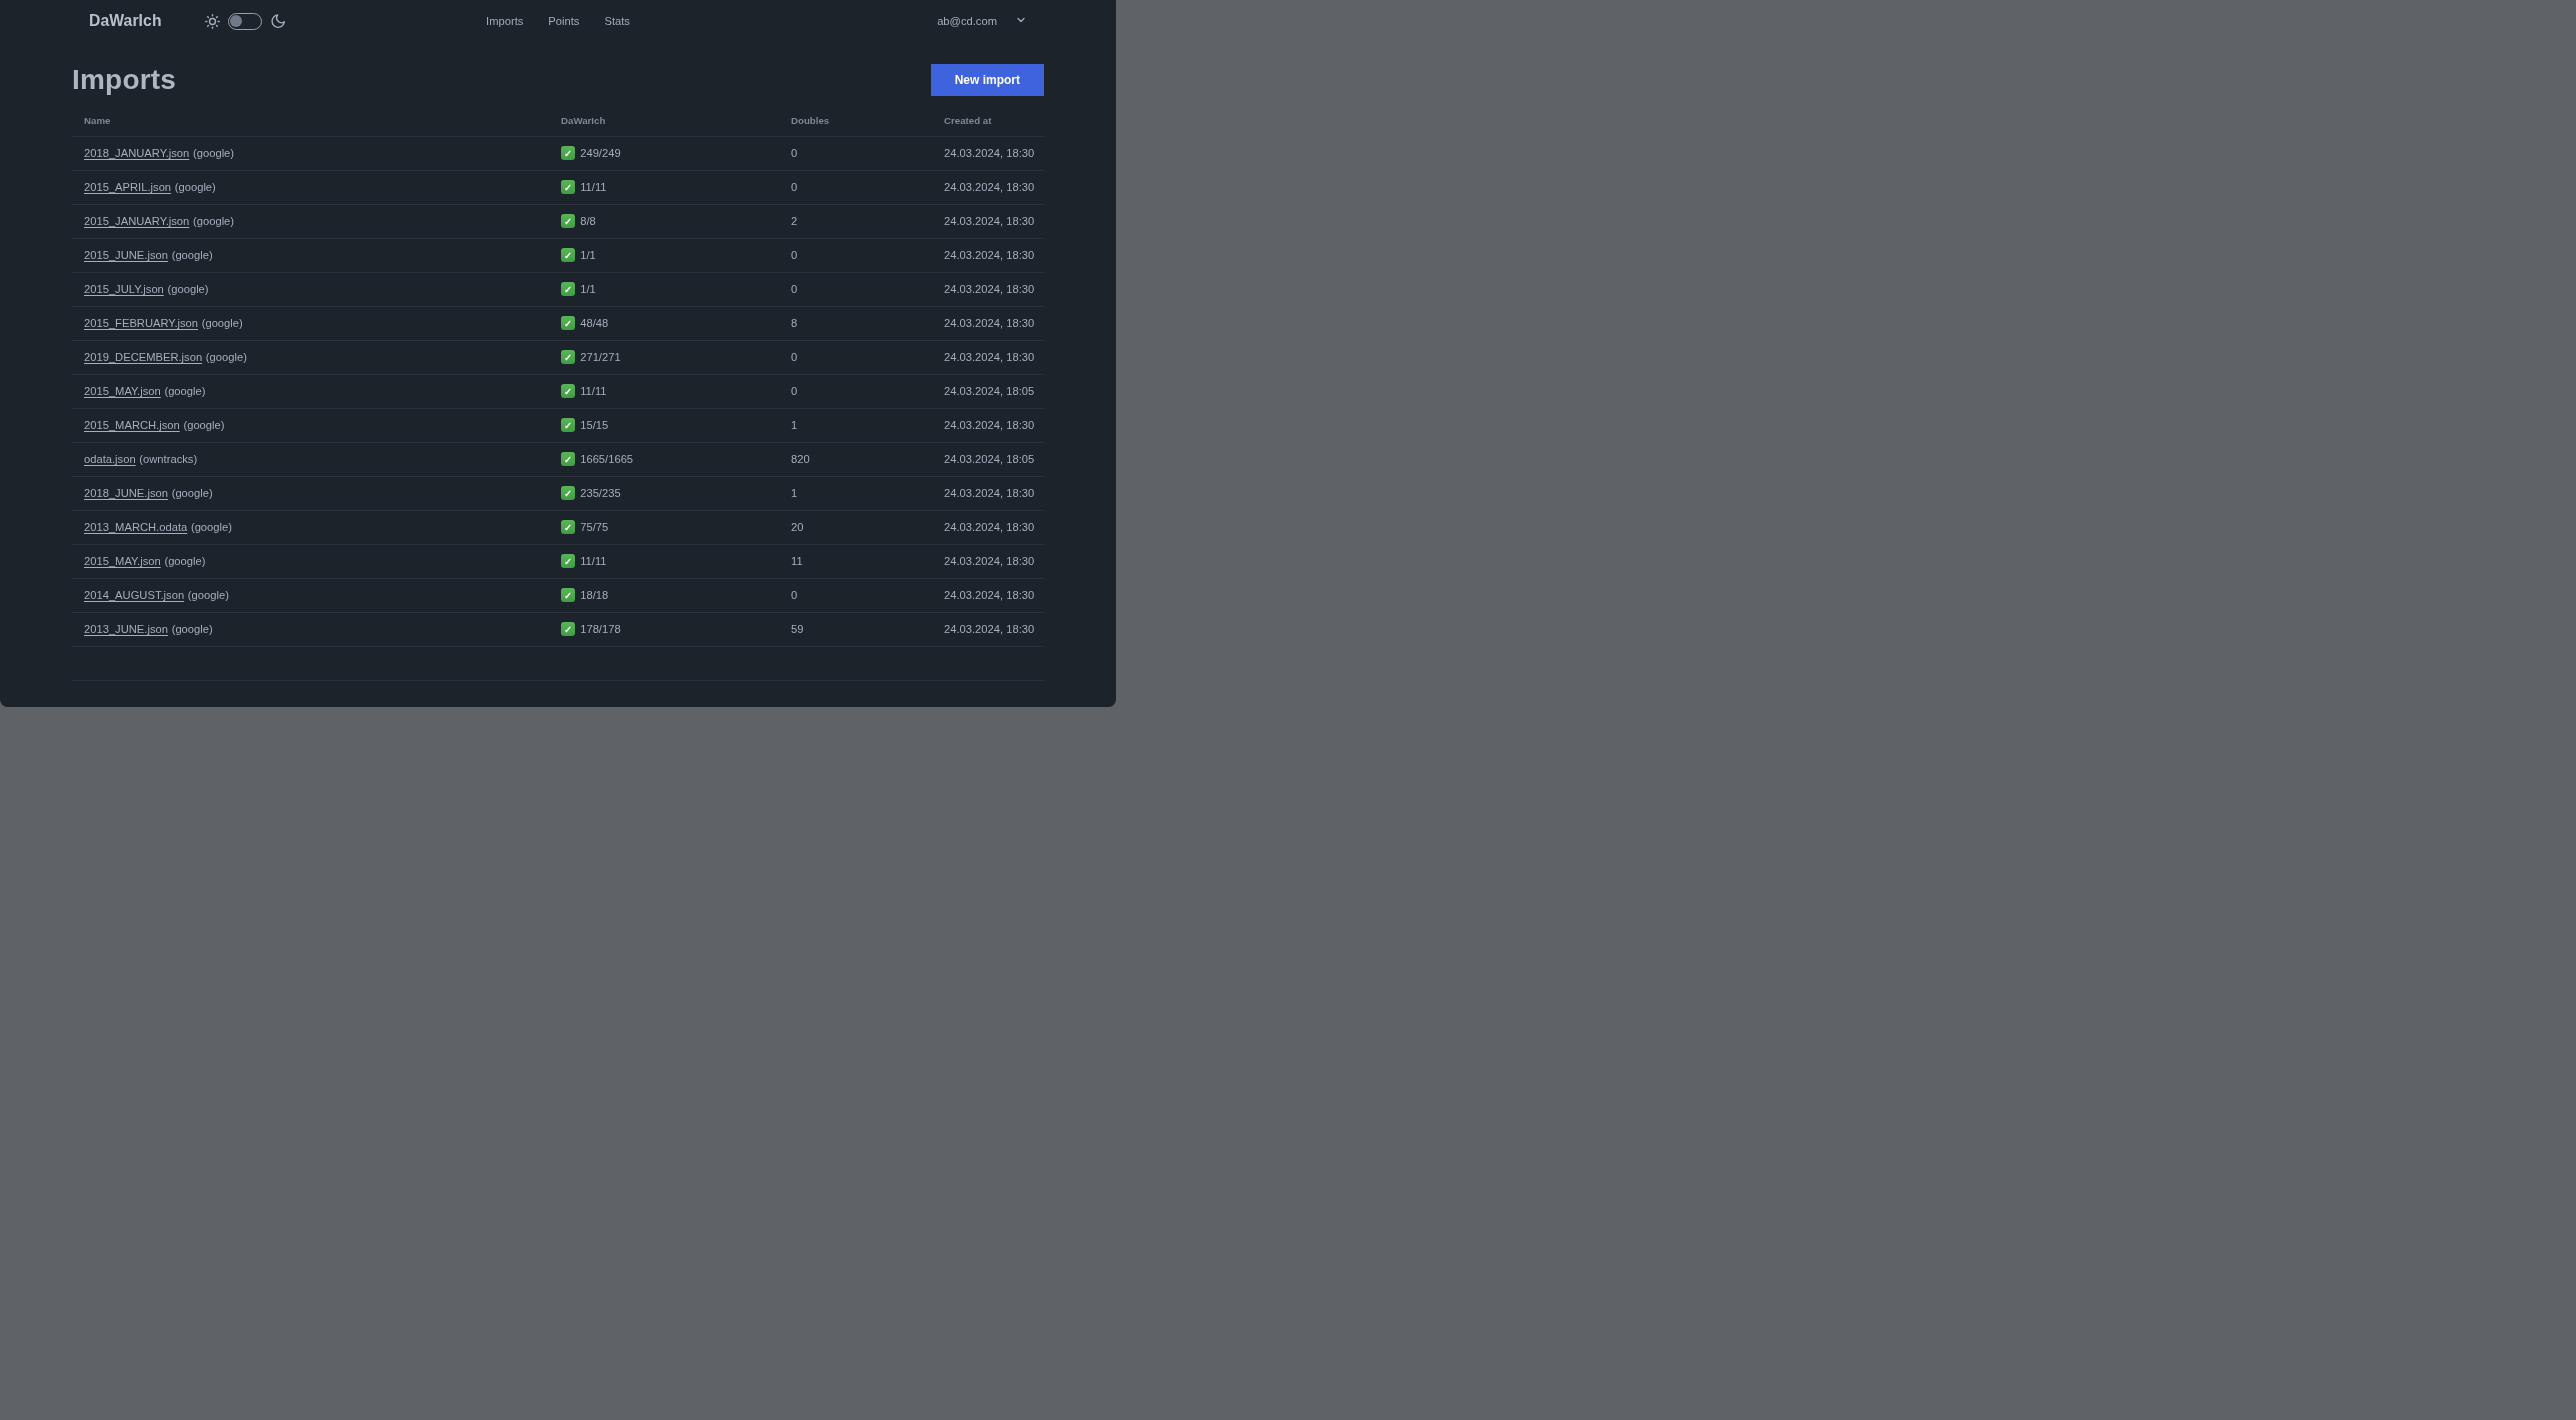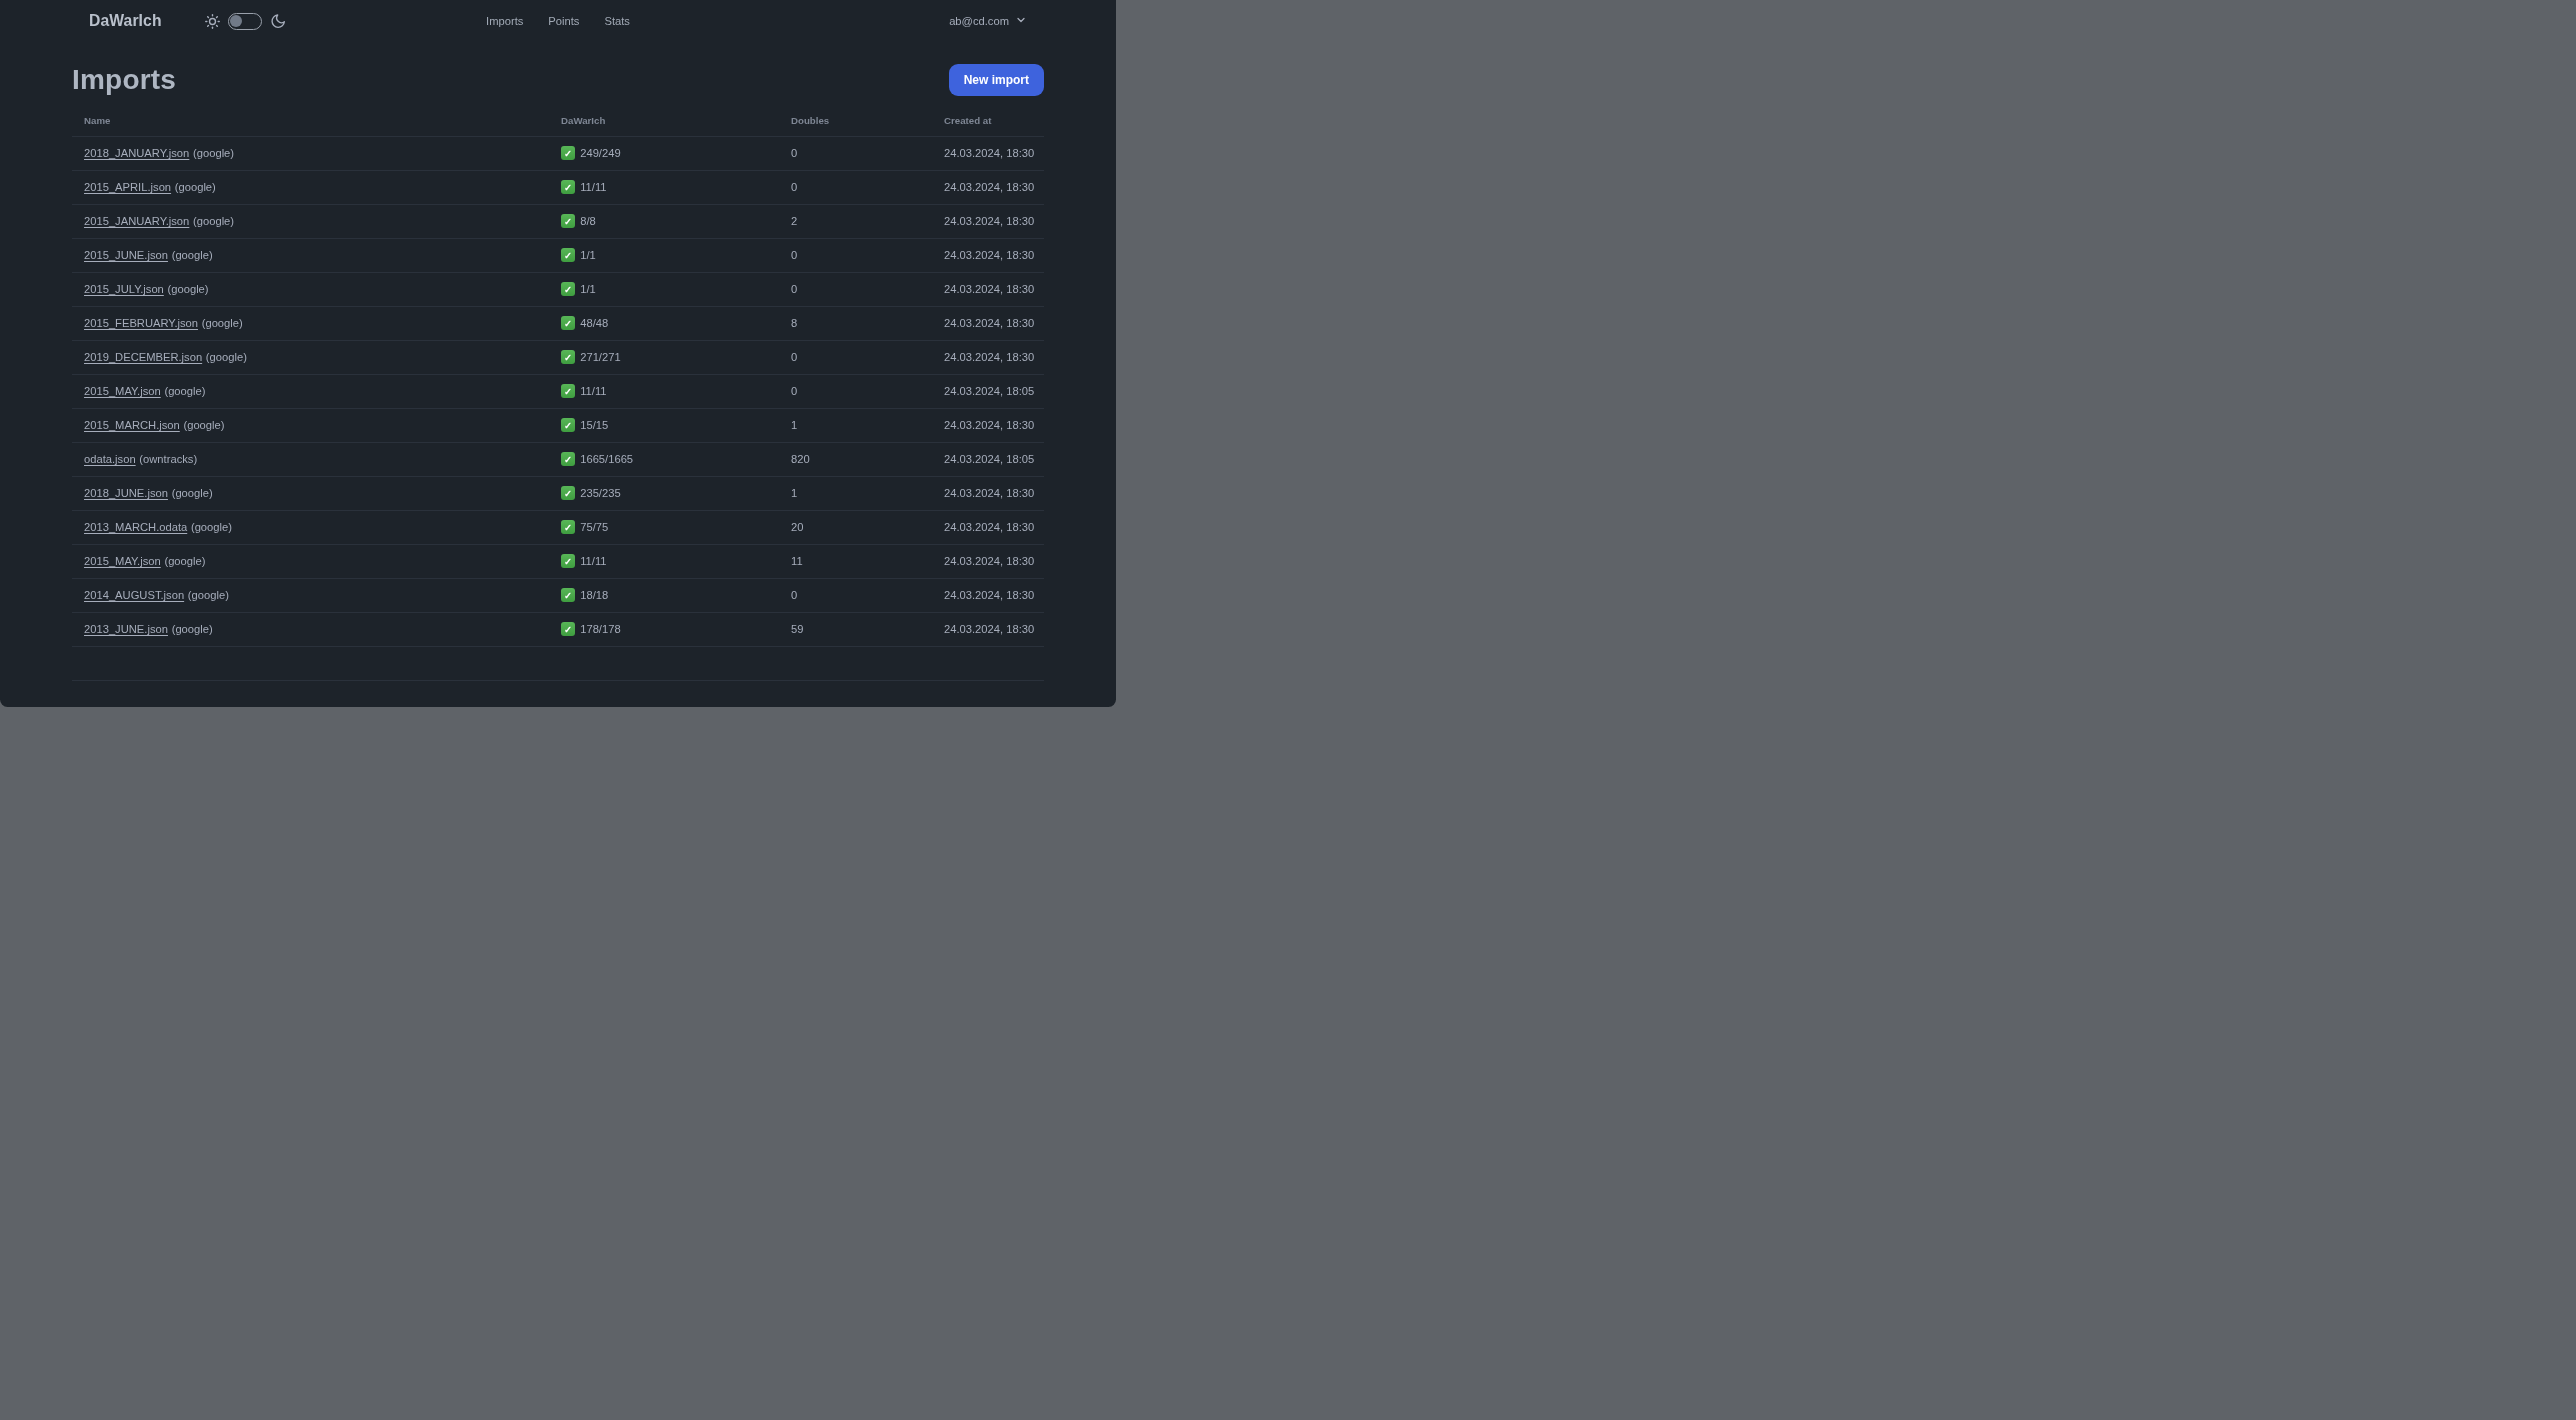--- a/index.html
+++ b/index.html
@@ -37,35 +37,35 @@
     padding: 0.7px; background: transparent; cursor: pointer;
   }
   .knob { width: 12px; height: 12px; border-radius: 50%; background: #717a88; margin-left: 0.7px; }
   .h-center {
     position: absolute; left: 50%; top: 0; transform: translateX(-50%);
     height: 100%; display: flex; align-items: center; gap: 25px;
   }
   .nav-link { color: #a2aab6; font-size: 11.2px; text-decoration: none; cursor: pointer; }
   .h-right { margin-left: auto; display: flex; align-items: center; }
   .account {
-    display: flex; align-items: center; gap: 6px;
+    display: flex; align-items: center; gap: 18px;
     background: none; border: none; padding: 0;
     color: #a6adbb; font-size: 11.2px; font-family: inherit; cursor: pointer;
   }
   
   main { padding: 0 72px; }
   .page-head {
     display: flex; align-items: center; justify-content: space-between;
     margin-top: 15px; height: 46px;
   }
   h1 { margin: 0; font-size: 28px; font-weight: 700; color: #aeb6c2; letter-spacing: 0.2px; }
   .btn-primary {
-    height: 32px; padding: 0 15px;
+    height: 32px; padding: 0 24px;
     background: #3e63dd; color: #ffffff;
-    border: none; border-radius: 9px;
+    border: none; border-radius: 0;
     font-size: 12px; font-weight: 600; font-family: inherit;
     cursor: pointer;
   }
   
   table { width: 100%; border-collapse: collapse; margin-top: 4.5px; table-layout: fixed; }
   th {
     text-align: left; font-size: 9.7px; font-weight: 700; color: #7e8694;
     padding: 7.5px 0 9.7px 0;
     border-bottom: 0.7px solid #2a313b;
   }

